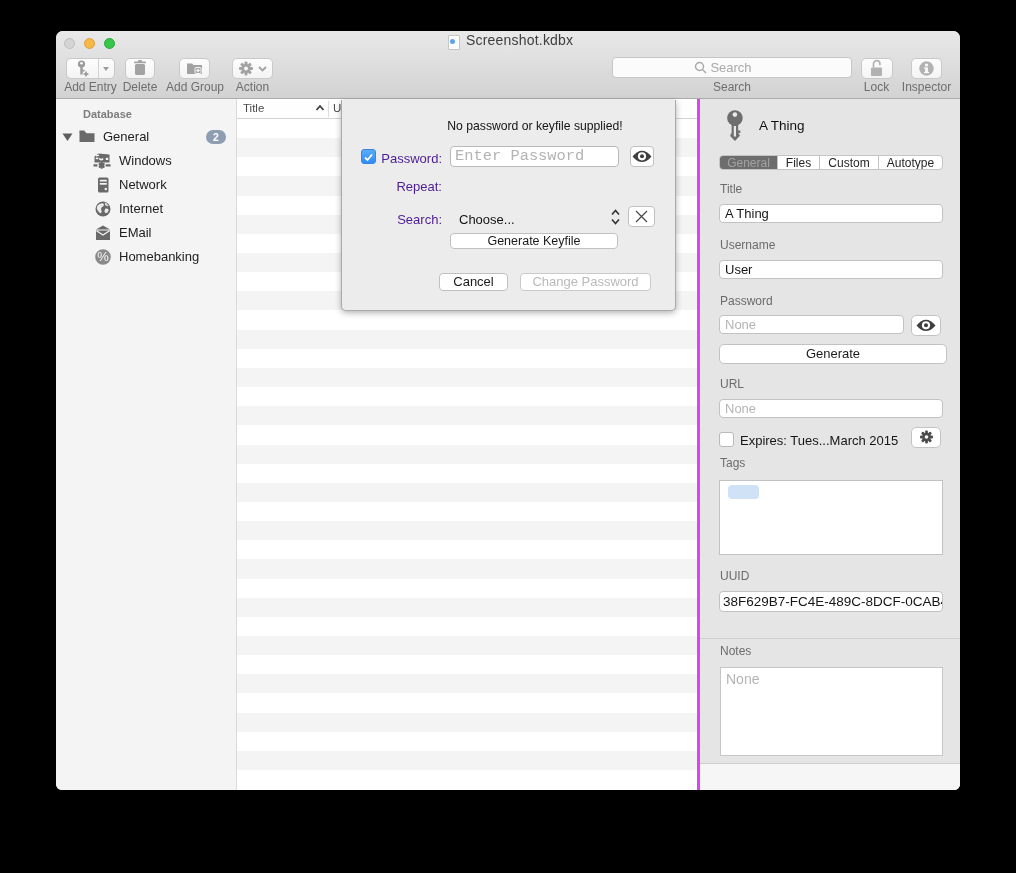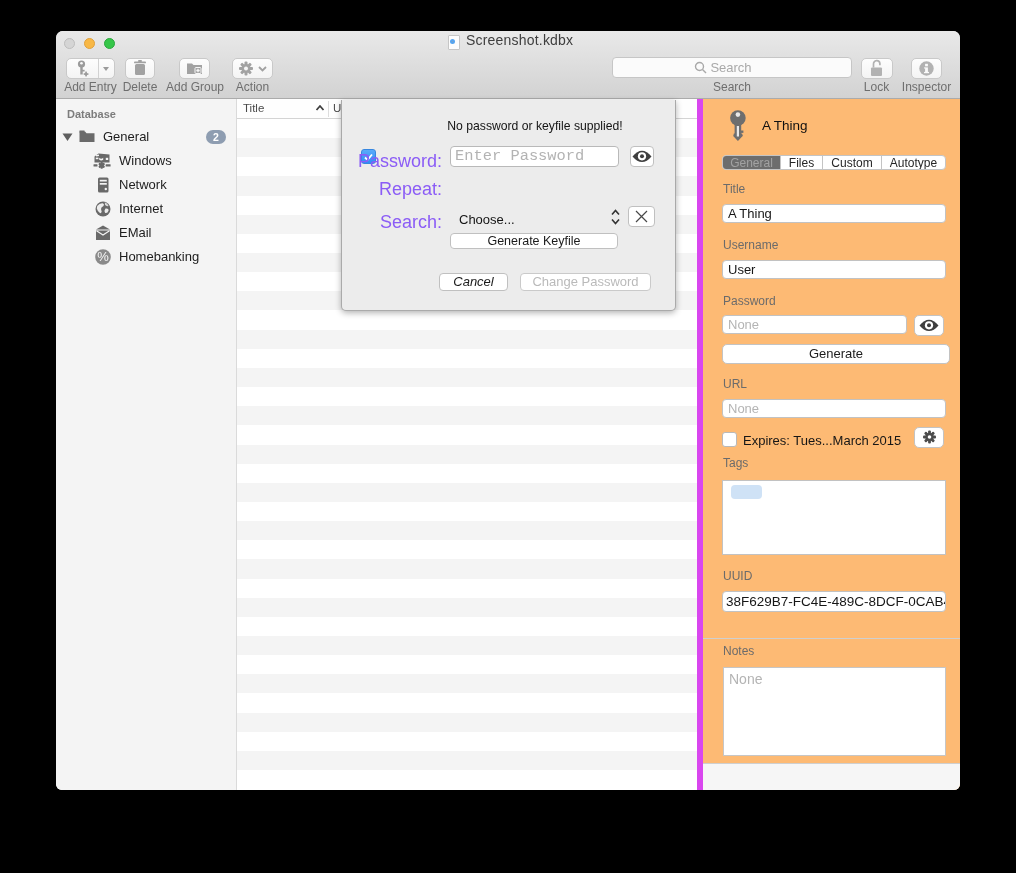--- a/index.html
+++ b/index.html
@@ -22,45 +22,45 @@
 .l3 { left:48px; background:#36c649; border:1px solid #2ba73d; }
 .doc-icon { position:absolute; left:392px; top:4px; width:12px; height:15px; background:#fdfdfd; border:1px solid #c6c6c6; border-radius:1px; }
 .doc-icon .dot { position:absolute; left:0.5px; top:3px; width:5px; height:5px; border-radius:50%; background:#99a1aa; border:2px solid #55a4f0; }
 .title-text { position:absolute; left:410px; top:0.5px; font-size:14px; letter-spacing:0.2px; color:#3e3e3e; }
 .tb-btn { position:absolute; top:27px; height:21px; background:linear-gradient(#fdfdfd,#f4f4f4); border:1px solid #c9c9c9; border-radius:5px; }
 .tb-label { position:absolute; top:49px; font-size:12px; color:#6e6e6e; text-align:center; }
 .searchfield { position:absolute; left:556px; top:26px; width:240px; height:21px; background:#fbfbfb; border:1px solid #c6c6c6; border-radius:4px; }
 .search-ph { position:absolute; left:-9px; top:0; width:100%; height:19px; display:flex; align-items:center; justify-content:center; color:#a9a9a9; font-size:13px; }
 
 .sidebar { position:absolute; left:0; top:68px; width:181px; bottom:0; background:#f4f4f4; border-right:1px solid #dadada; }
-.sb-head { position:absolute; left:11px; top:9px; font-size:11px; font-weight:bold; color:#7c7c7c; }
+.sb-head { position:absolute; left:27px; top:9px; font-size:11px; font-weight:bold; color:#7c7c7c; }
 .sb-row { position:absolute; left:0; width:100%; height:24px; font-size:13px; color:#1d1d1d; }
 .sb-row .txt { position:absolute; top:4px; }
 .badge { position:absolute; left:150px; top:5px; width:20px; height:14px; background:#8e9db1; border-radius:7px; color:#fff; font-size:10.5px; font-weight:bold; text-align:center; line-height:14px; }
 
 .table { position:absolute; left:181px; top:68px; width:460px; bottom:0; background:#fff; }
 .thead { position:absolute; left:0; top:0; width:100%; height:20px; background:#fefefe; border-bottom:1px solid #d4d4d4; }
 .stripes { position:absolute; left:0; top:20px; width:100%; height:653px;
   background:repeating-linear-gradient(180deg, #ffffff 0px, #ffffff 19.15px, #f4f4f4 19.15px, #f4f4f4 38.3px); }
 
-.inspector { position:absolute; left:641px; top:68px; width:263px; bottom:0; background:#fdba74; border-left:6px solid #d946ef; }
+.inspector { position:absolute; left:641px; top:68px; width:263px; bottom:0; background:#e5e5e5; border-left:3px solid #d946ef; }
 .ins-label { position:absolute; font-size:12px; color:#6b6b6b; }
 .ins-field { position:absolute; left:19px; width:224px; height:19px; background:#fff; border:1px solid #c2c2c2; border-radius:4px; font-size:13px; color:#161616; padding:0 5px; line-height:17px; white-space:nowrap; overflow:hidden; }
 .ph { color:#b4b4b4; }
 .ins-btn { position:absolute; background:#fff; border:1px solid #c3c3c3; border-radius:5px; font-size:13px; color:#1c1c1c; text-align:center; }
 .seg { position:absolute; left:19px; top:56px; width:224px; height:15px; display:flex; border:1px solid #c4c4c4; border-radius:4px; overflow:hidden; background:#fff; font-size:12px; }
 .seg div { border-right:1px solid #c4c4c4; text-align:center; line-height:14px; color:#262626; }
 .seg div:last-child { border-right:none; }
 .seg .sel { background:#6d6d6d; color:#a2a2a2; }
 .sep { position:absolute; left:0; width:100%; height:1px; background:#cfcfcf; }
 
 .sheet { position:absolute; left:285px; top:69px; width:335px; height:211px;
   background:#ececec; border:1px solid rgba(0,0,0,0.28); border-top:none;
   border-radius:0 0 5px 5px; box-shadow:0 2px 6px rgba(0,0,0,0.3); z-index:5; }
-.sh-label { position:absolute; font-size:18px; color:#8b5cf6; text-align:right; }
+.sh-label { position:absolute; font-size:13px; color:#4c1d95; text-align:right; }
 .sh-field { position:absolute; left:108px; width:169px; height:21px; background:#fff; border:1px solid #b9b9b9; border-radius:4px; font-family:"Liberation Mono", monospace; font-size:15.4px; color:#b3b3b3; line-height:19px; padding:0 4px; }
 .sh-btn { position:absolute; background:#fff; border:1px solid #c0c0c0; border-radius:4px; text-align:center; color:#1a1a1a; }
 .cb { position:absolute; width:15px; height:15px; border-radius:3px; }
 </style>
 </head>
 <body>
 <div class="win">
 
   <div class="header">
     <div class="light l1"></div>
@@ -321,16 +321,16 @@
     <svg class="abs" style="left:269px; top:108px;" width="9" height="18" viewBox="0 0 9 18">
       <path d="M 1 6.5 L 4.5 2.5 L 8 6.5" fill="none" stroke="#333" stroke-width="1.6"></path>
       <path d="M 1 11.5 L 4.5 15.5 L 8 11.5" fill="none" stroke="#333" stroke-width="1.6"></path>
     </svg>
     <div class="sh-btn" style="left:286px; top:106px; width:27px; height:21px;">
       <svg width="25" height="19" viewBox="0 0 25 19">
         <path d="M 7 4 L 18 15 M 18 4 L 7 15" stroke="#484848" stroke-width="1.2"></path>
       </svg>
     </div>
     <div class="sh-btn" style="left:108px; top:133px; width:168px; height:16px; font-size:12.5px; line-height:14px;">Generate Keyfile</div>
-    <div class="sh-btn" style="left:97px; top:173px; width:69px; height:18px; font-size:13px; line-height:16px;font-style:italic;">Cancel</div>
+    <div class="sh-btn" style="left:97px; top:173px; width:69px; height:18px; font-size:13px; line-height:16px;">Cancel</div>
     <div class="sh-btn" style="left:178px; top:173px; width:131px; height:18px; font-size:13px; line-height:16px; color:#bababa; border-color:#cacaca;">Change Password</div>
   </div>
 </div>
 
 </body></html>

